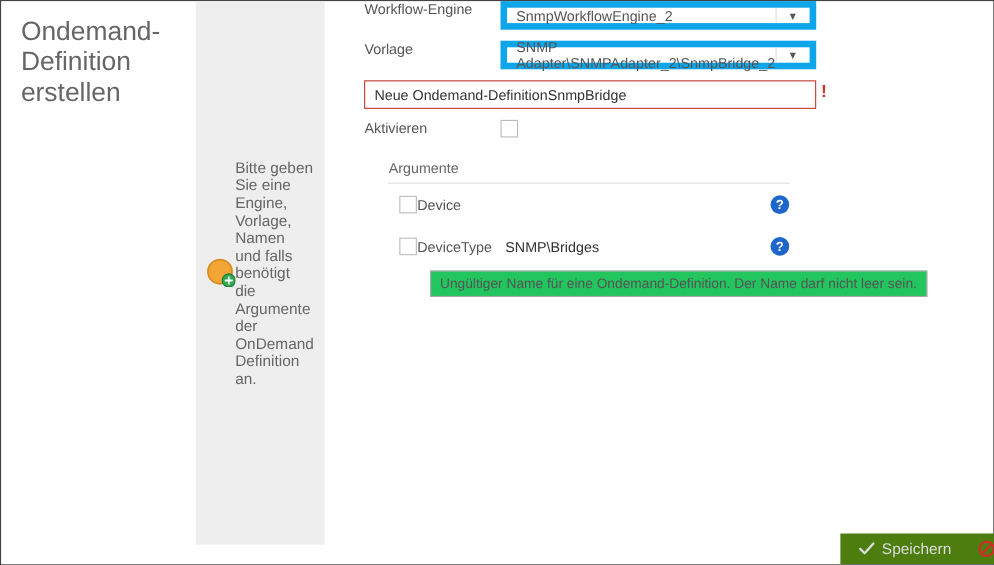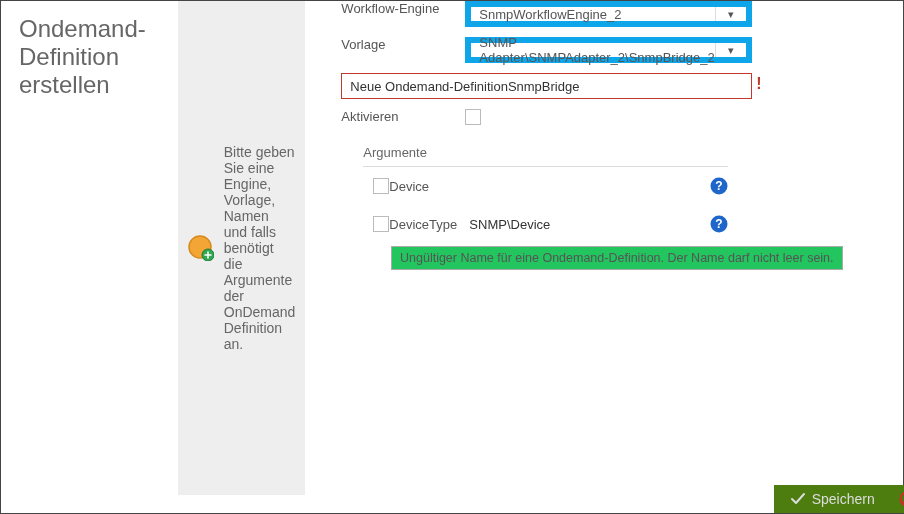--- a/index.html
+++ b/index.html
@@ -28,21 +28,20 @@
     font-weight: 300;
     color: #666;
     padding: 14px 18px 10px 18px;
   }
   .info-bar {
     margin: 0 14px 18px 14px;
     background: #eee;
     display: flex;
     align-items: center;
     padding: 6px 10px;
-    gap: 10px;
   }
   .info-icon {
     width: 26px;
     height: 26px;
     flex: 0 0 auto;
   }
   .info-text {
     color: #666;
     font-size: 14px;
   }
@@ -235,21 +234,21 @@
           <svg viewBox="0 0 18 18">
               <circle cx="9" cy="9" r="8.5" fill="#1e66c9"></circle>
               <text x="9" y="13" text-anchor="middle" font-size="12" font-weight="bold" fill="#fff">?</text>
             </svg>
         </span>
       </div>
 
       <div class="arg-row">
         <div class="checkbox"></div>
         <div class="arg-label">DeviceType</div>
-        <div class="arg-value">SNMP\Device</div>
+        <div class="arg-value">SNMP\Bridges</div>
         <span class="help-icon">
           <svg viewBox="0 0 18 18">
               <circle cx="9" cy="9" r="8.5" fill="#1e66c9"></circle>
               <text x="9" y="13" text-anchor="middle" font-size="12" font-weight="bold" fill="#fff">?</text>
             </svg>
         </span>
       </div>
     </div>
 
   </div>

